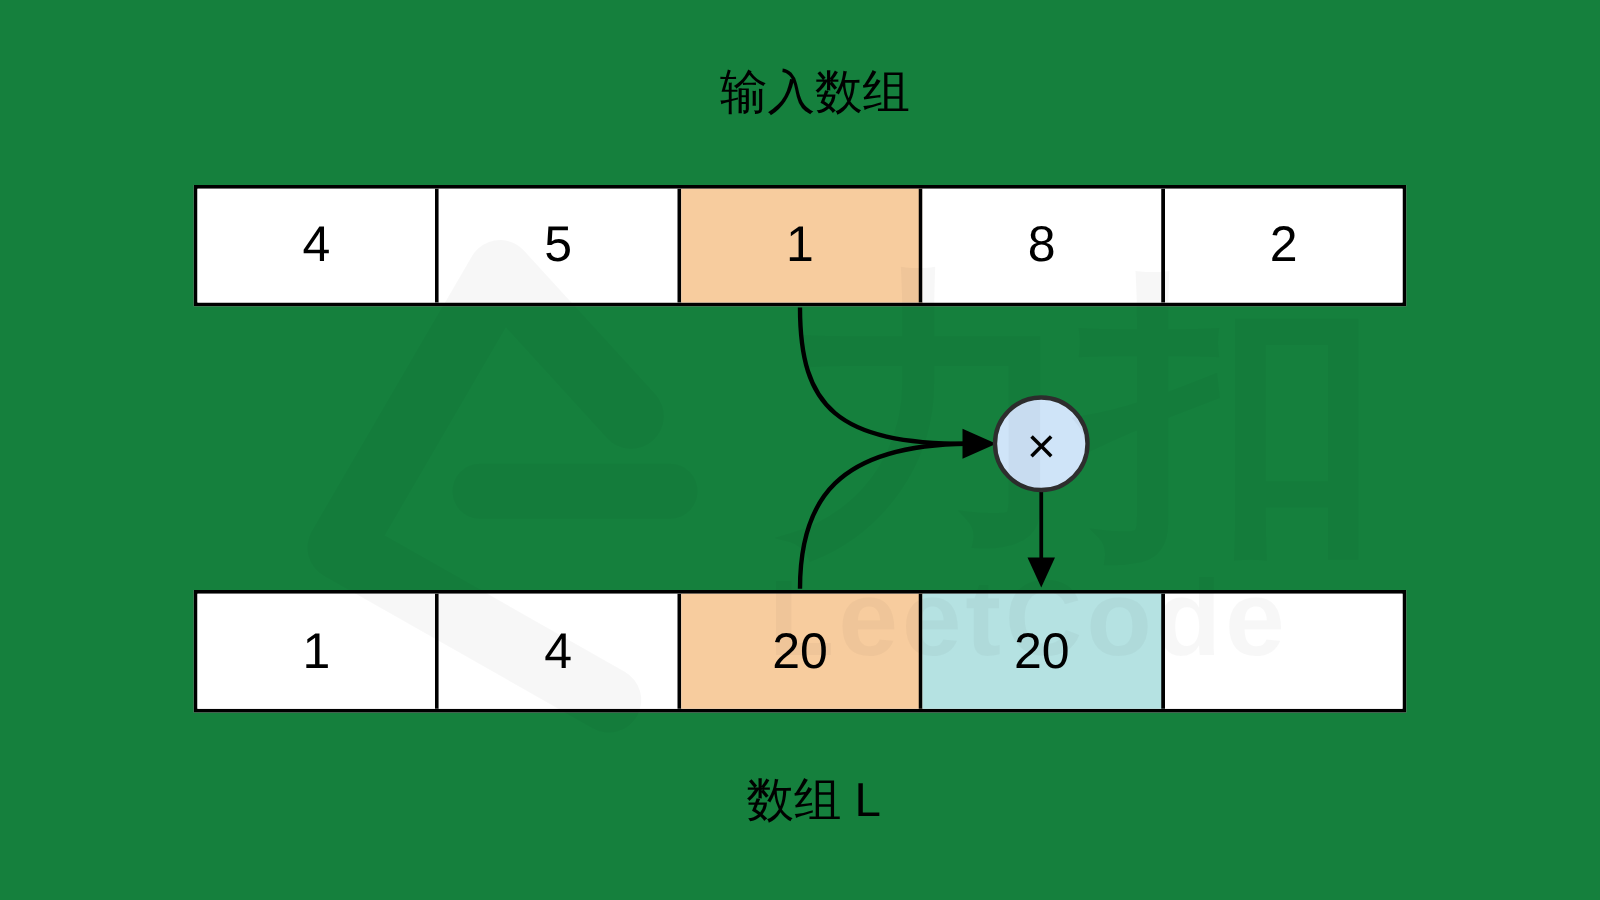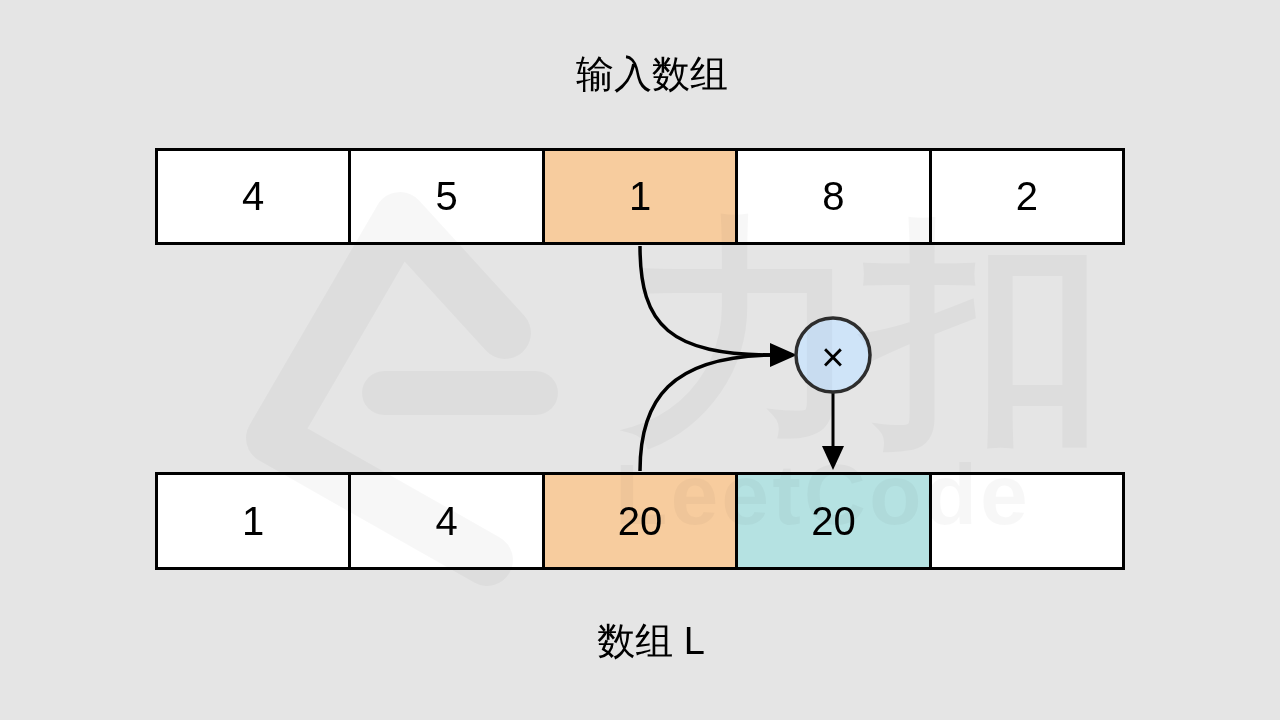--- a/index.html
+++ b/index.html
@@ -1,20 +1,20 @@
 <!DOCTYPE html>
 <html><head>
 <meta charset="utf-8">
 <style>
   html, body { margin: 0; padding: 0; background: #ffffff; }
   .canvas {
     position: relative;
     width: 1280px;
     height: 720px;
-    background: #e5e5e5;
+    background: #15803d;
     overflow: hidden;
     font-family: "Liberation Sans", "DejaVu Sans", sans-serif;
     color: #000;
   }
   .diagram-title {
     position: absolute;
     left: 0; top: 53px;
     width: 100%;
     text-align: center;
     font-size: 38px;

